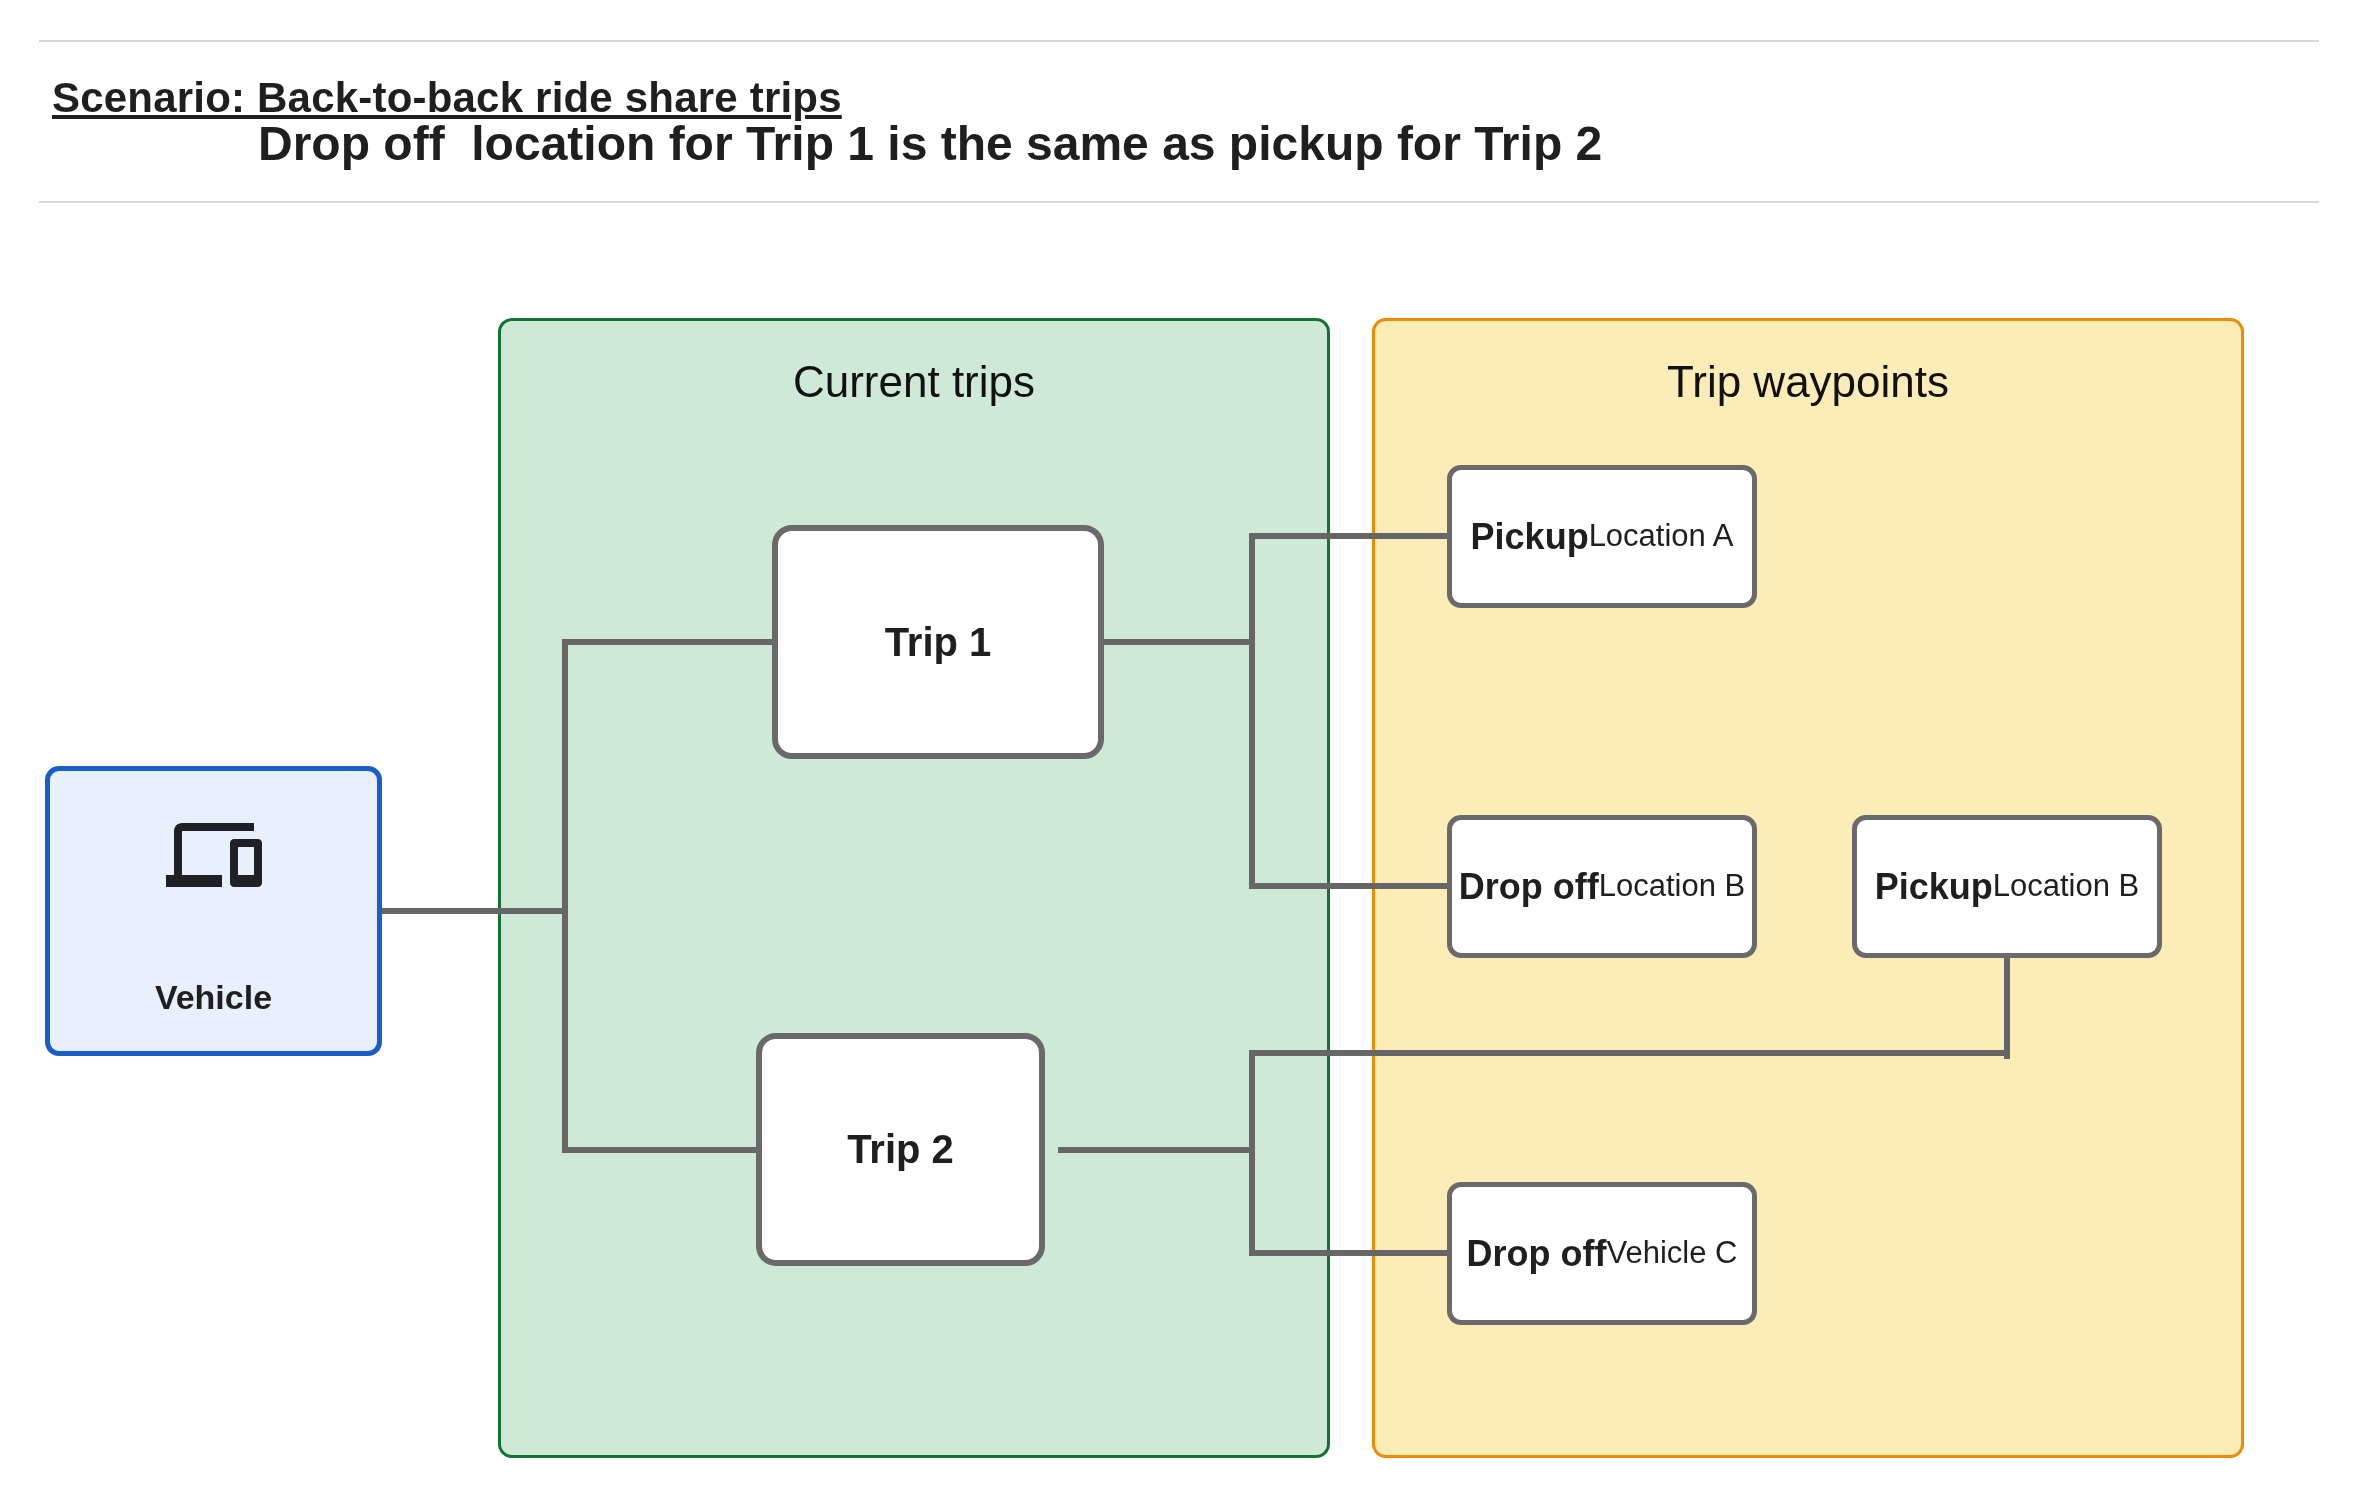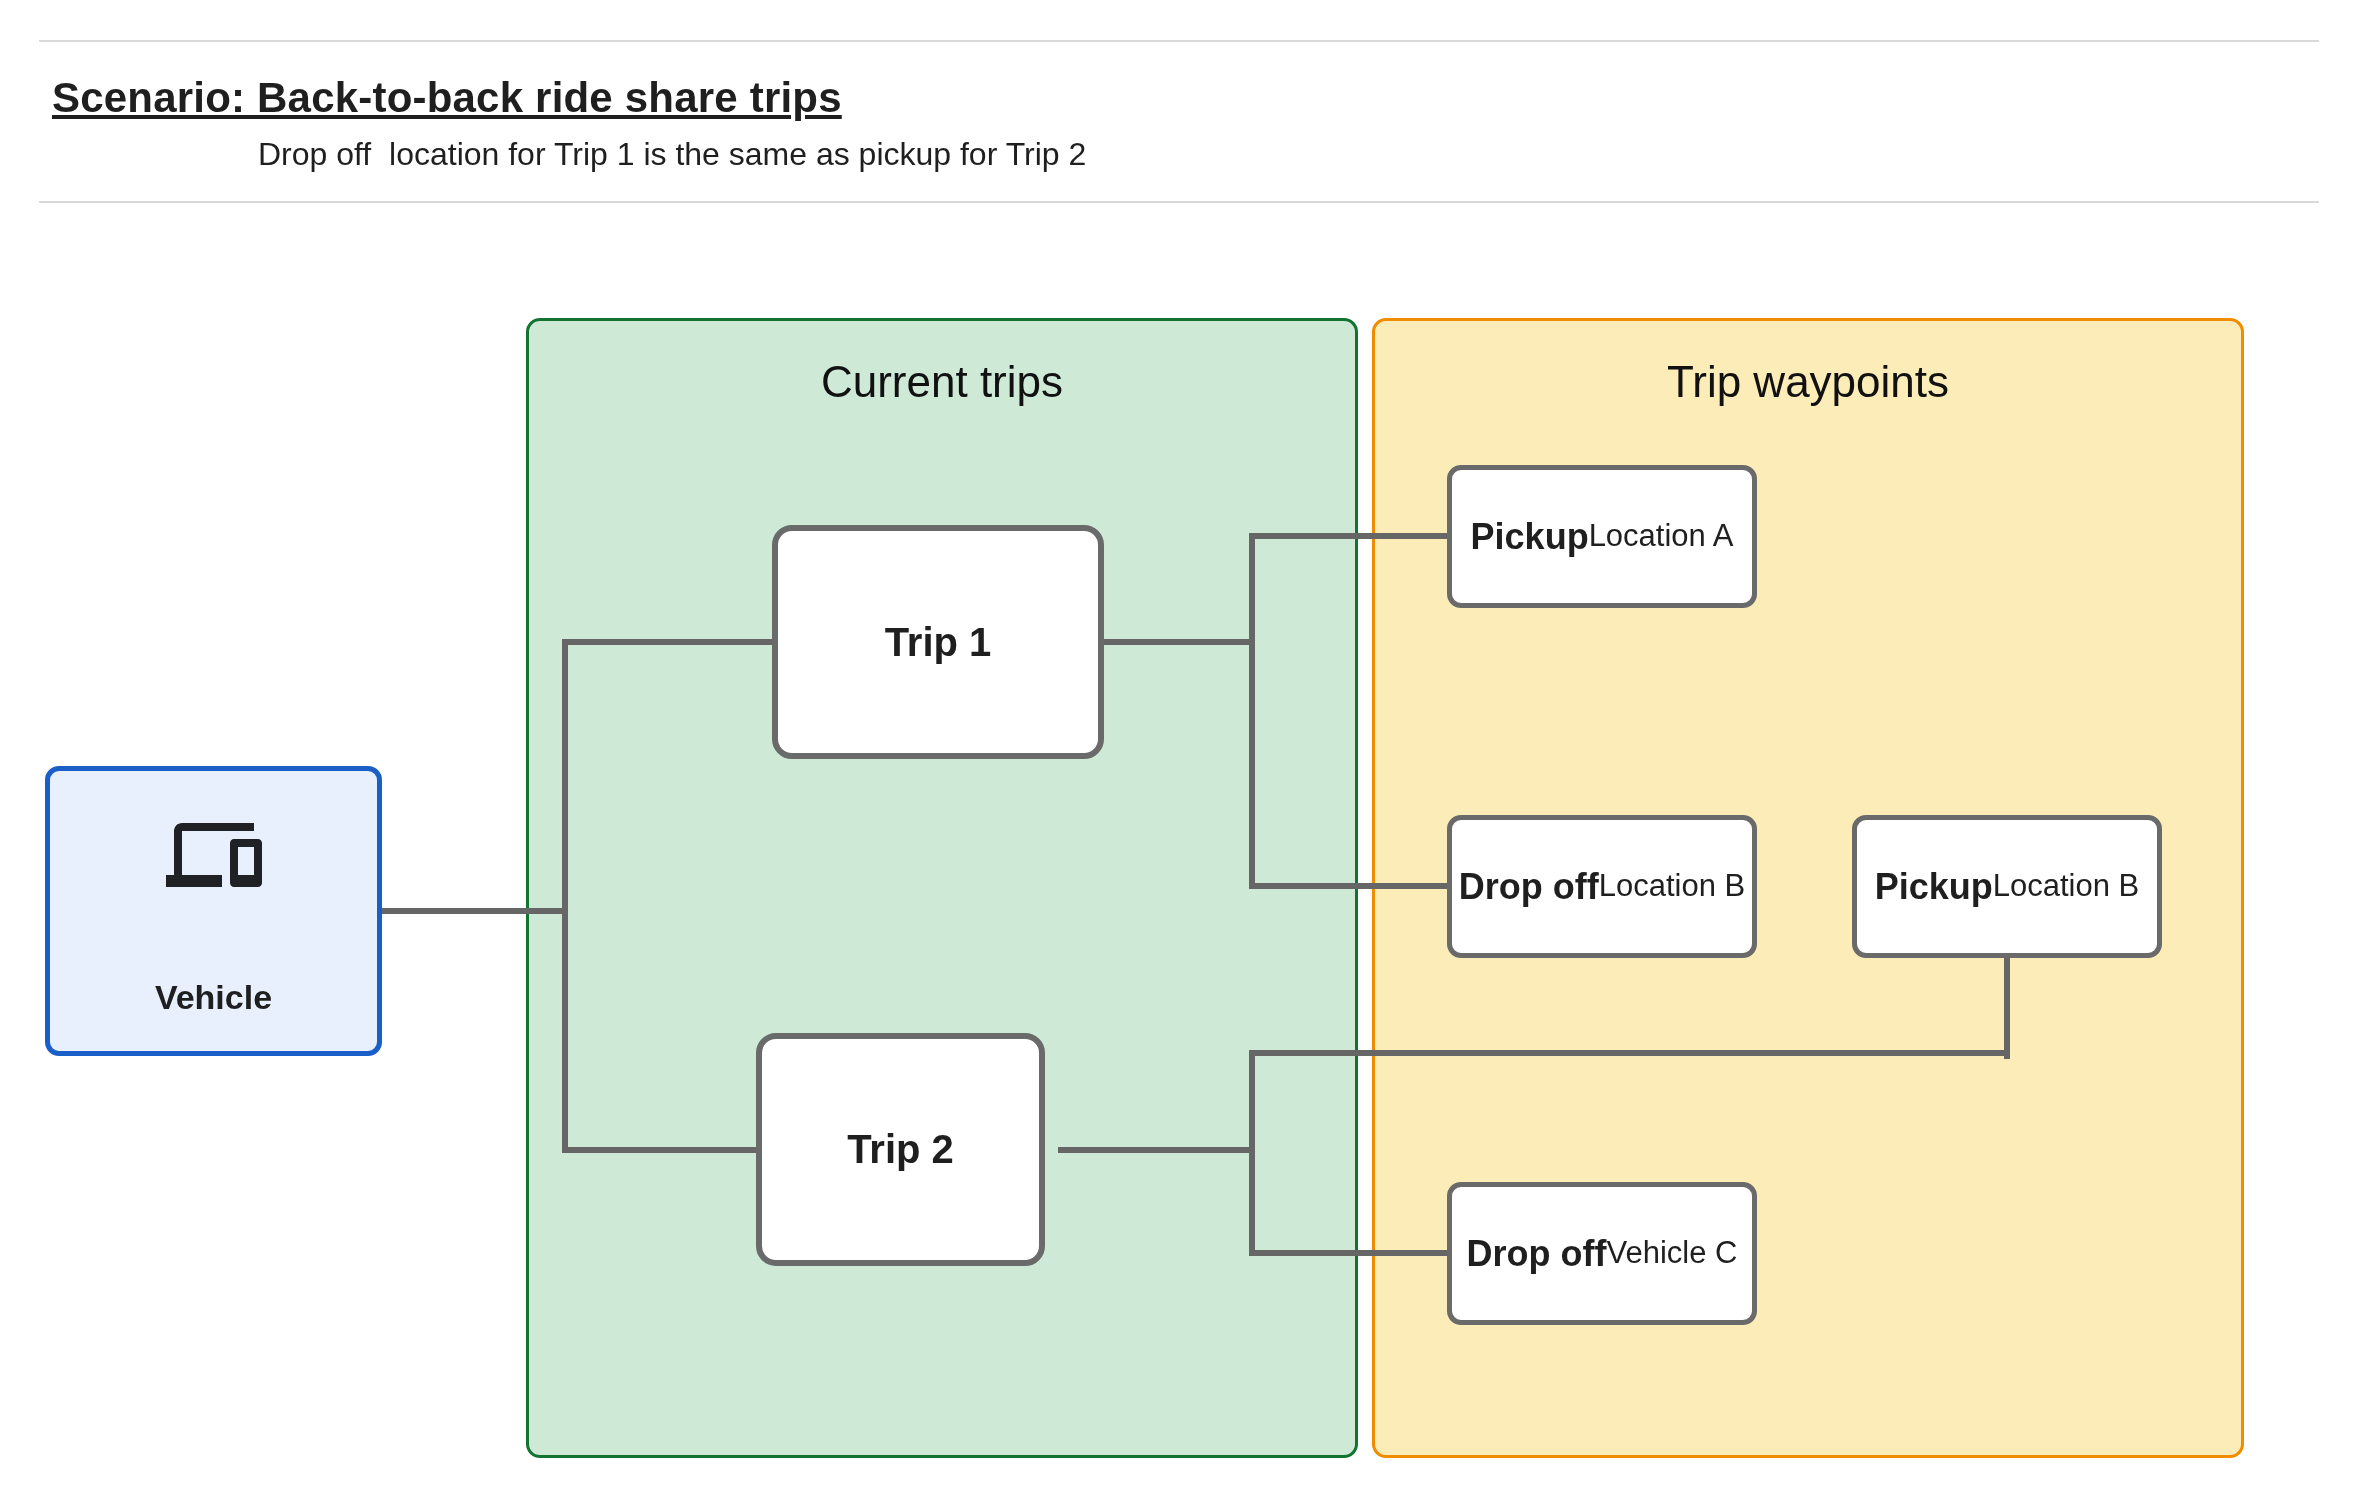--- a/index.html
+++ b/index.html
@@ -6,21 +6,21 @@
   body{
     width:2357px;height:1497px;position:relative;overflow:hidden;
     font-family:"Liberation Sans", sans-serif;color:var(--text-color,#1f1f1f);
   }
   .rule{position:absolute;height:2px;background:var(--rule-color,#d9d9d9);}
   .page-title{
     position:absolute;left:52px;top:74px;font-size:42px;font-weight:bold;
     letter-spacing:0.2px;white-space:pre-wrap;text-decoration:underline;
   }
   .page-subtitle{
-    position:absolute;left:258px;top:136px;font-size:32px;font-weight:normal;
+    position:absolute;left:258px;top:116px;font-size:48px;font-weight:bold;
     white-space:pre-wrap;
   }
   .panel{position:absolute;border-radius:14px;box-sizing:border-box;}
   .panel-green{background:var(--green-fill,#ceead6);border:3px solid var(--green-border,#137333);}
   .panel-amber{background:var(--amber-fill,#fcecb8);border:3px solid var(--amber-border,#f08c00);}
   .panel-title{
     position:absolute;top:36px;left:0;width:100%;text-align:center;
     font-size:44px;font-weight:normal;color:#111;
   }
   .edge{position:absolute;background:var(--edge-color,#666666);}
@@ -45,21 +45,21 @@
   }
 </style>
 </head>
 <body>
 
 <div class="rule" style="left:39px;top:40px;width:2280px;"></div>
 <div class="page-title">Scenario: Back-to-back ride share trips</div>
 <div class="page-subtitle">Drop off  location for Trip 1 is the same as pickup for Trip 2</div>
 <div class="rule" style="left:39px;top:201px;width:2280px;"></div>
 
-<div class="panel panel-green" style="left:498px;top:318px;width:832px;height:1140px;margin-left:28px;">
+<div class="panel panel-green" style="left:498px;top:318px;width:832px;height:1140px;">
   <div class="panel-title">Current trips</div>
 </div>
 <div class="panel panel-amber" style="left:1372px;top:318px;width:872px;height:1140px;padding-left:36px;">
   <div class="panel-title">Trip waypoints</div>
 </div>
 
 <div class="edge" style="left:380px;top:908px;width:188px;height:6px;"></div>
 <div class="edge" style="left:562px;top:639px;width:6px;height:514px;"></div>
 <div class="edge" style="left:563px;top:639px;width:212px;height:6px;"></div>
 <div class="edge" style="left:563px;top:1147px;width:212px;height:6px;"></div>

